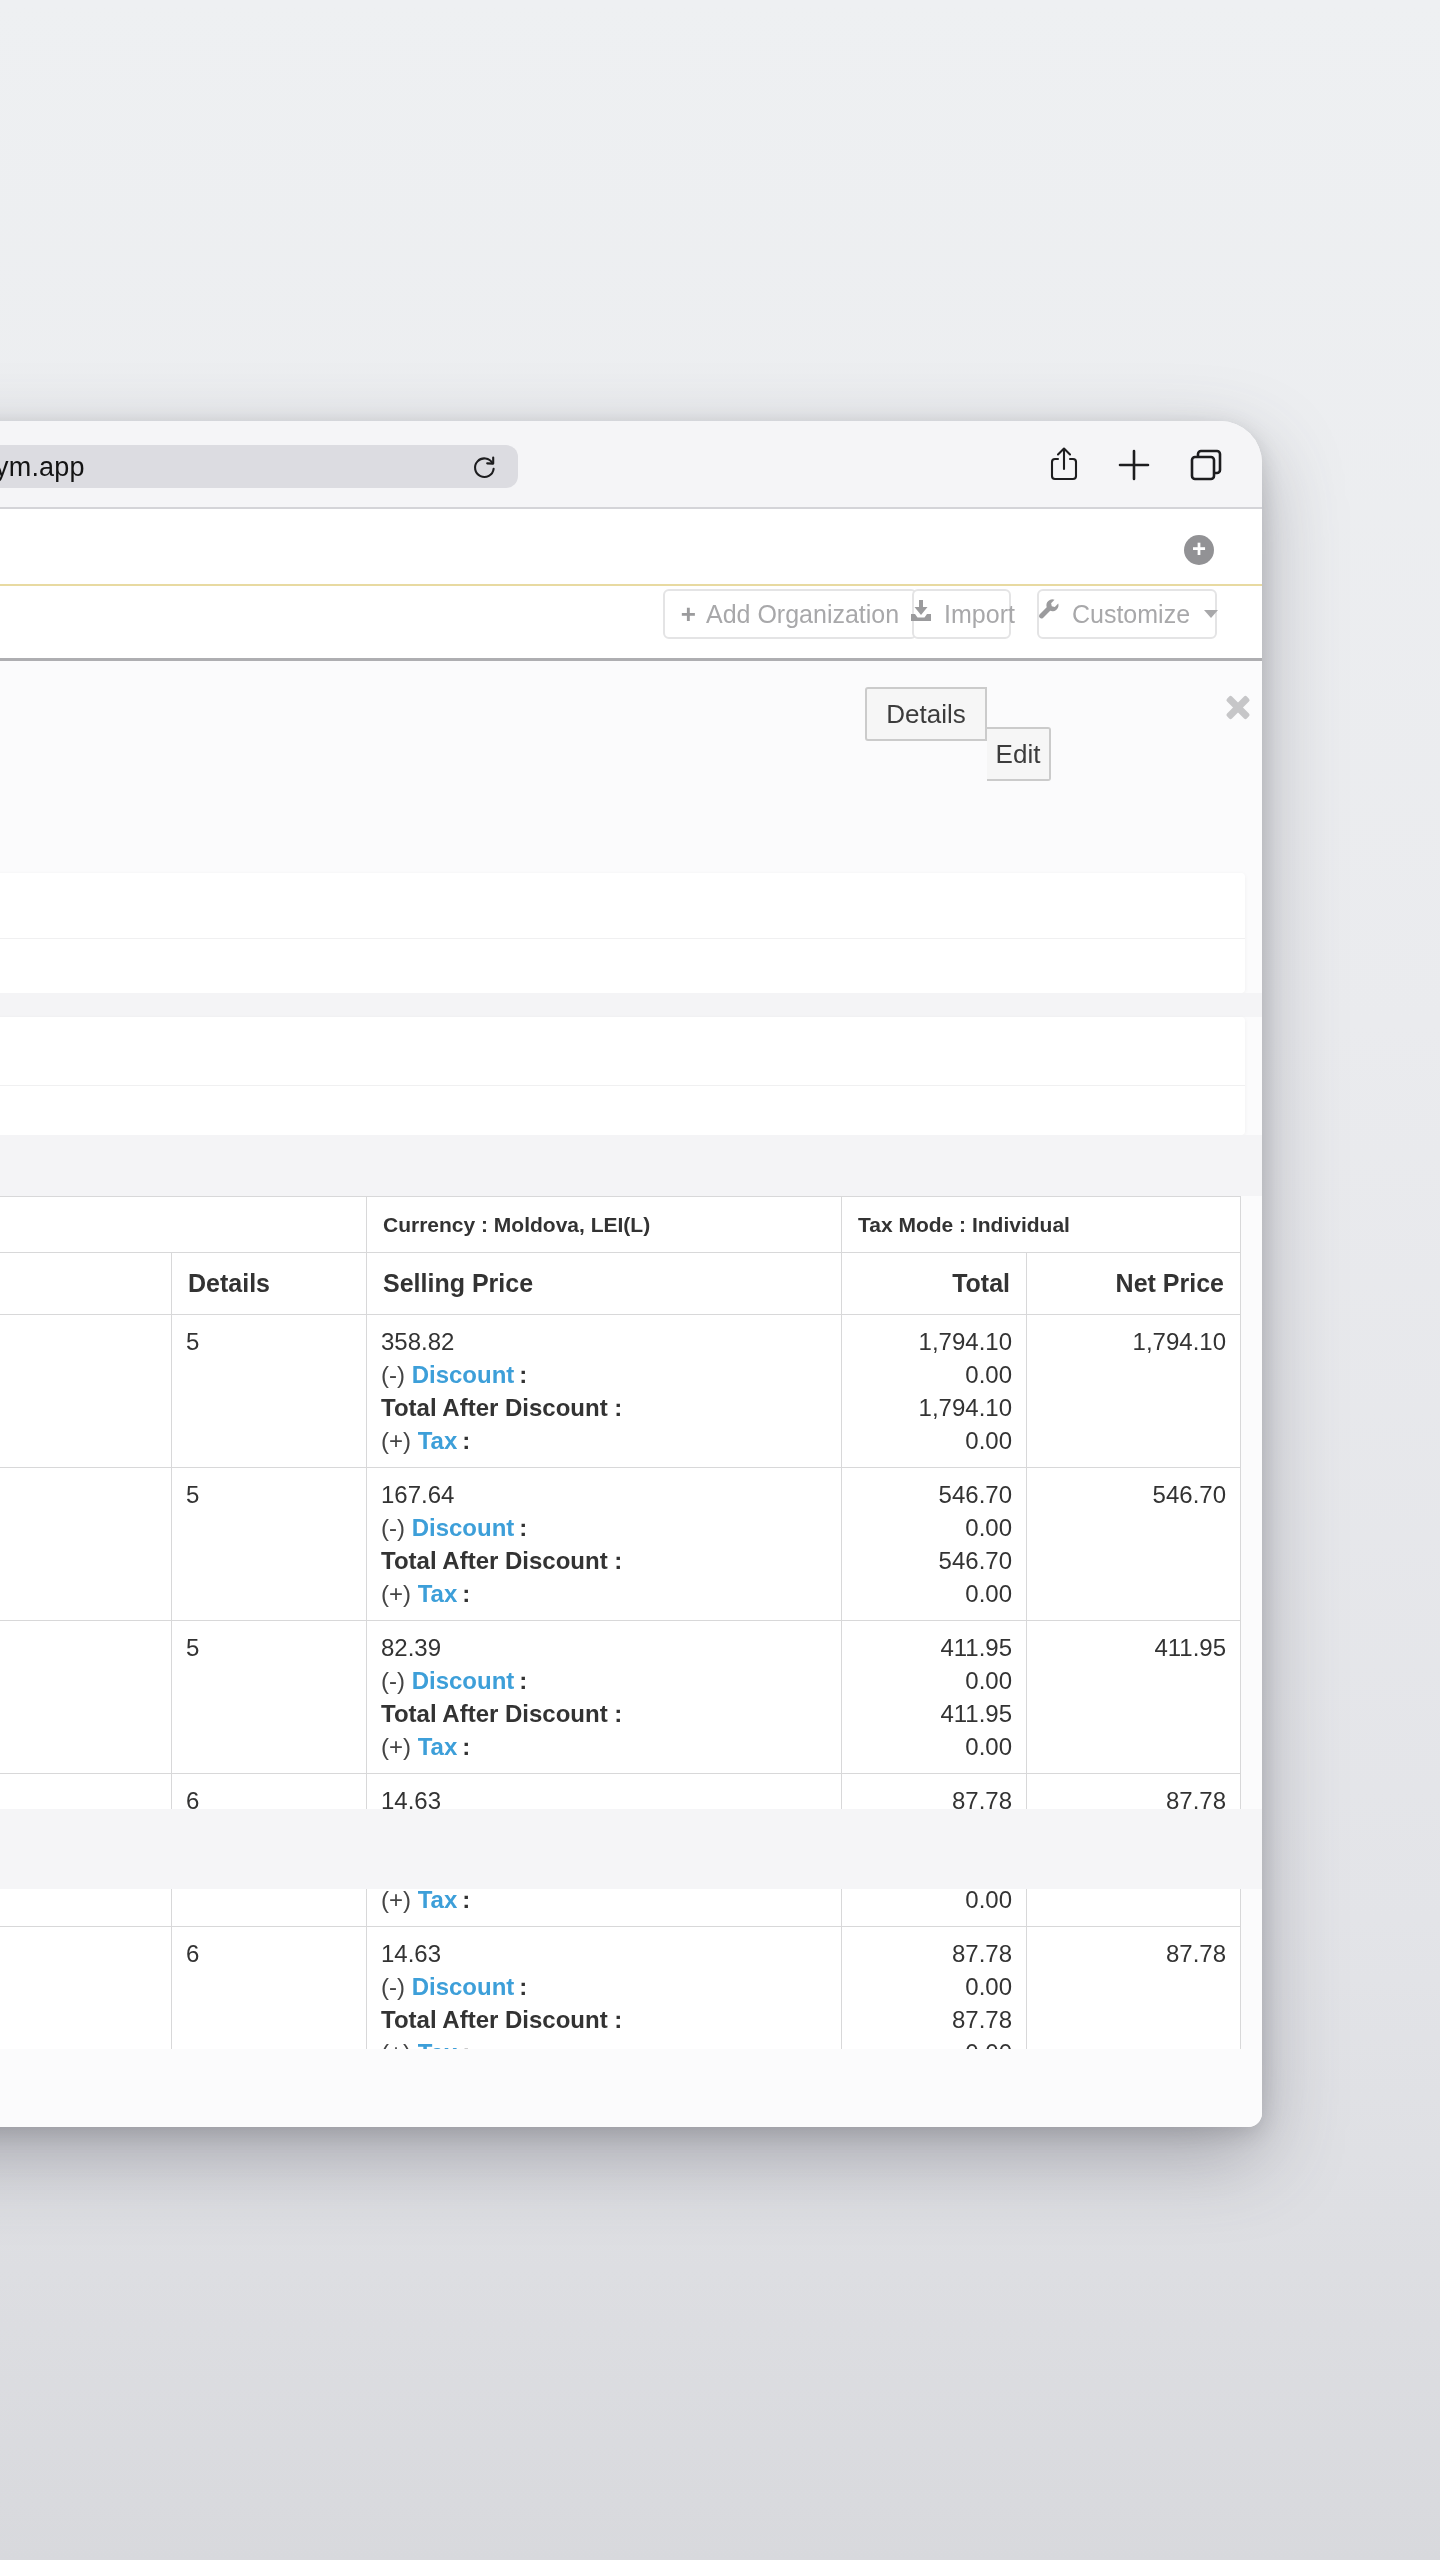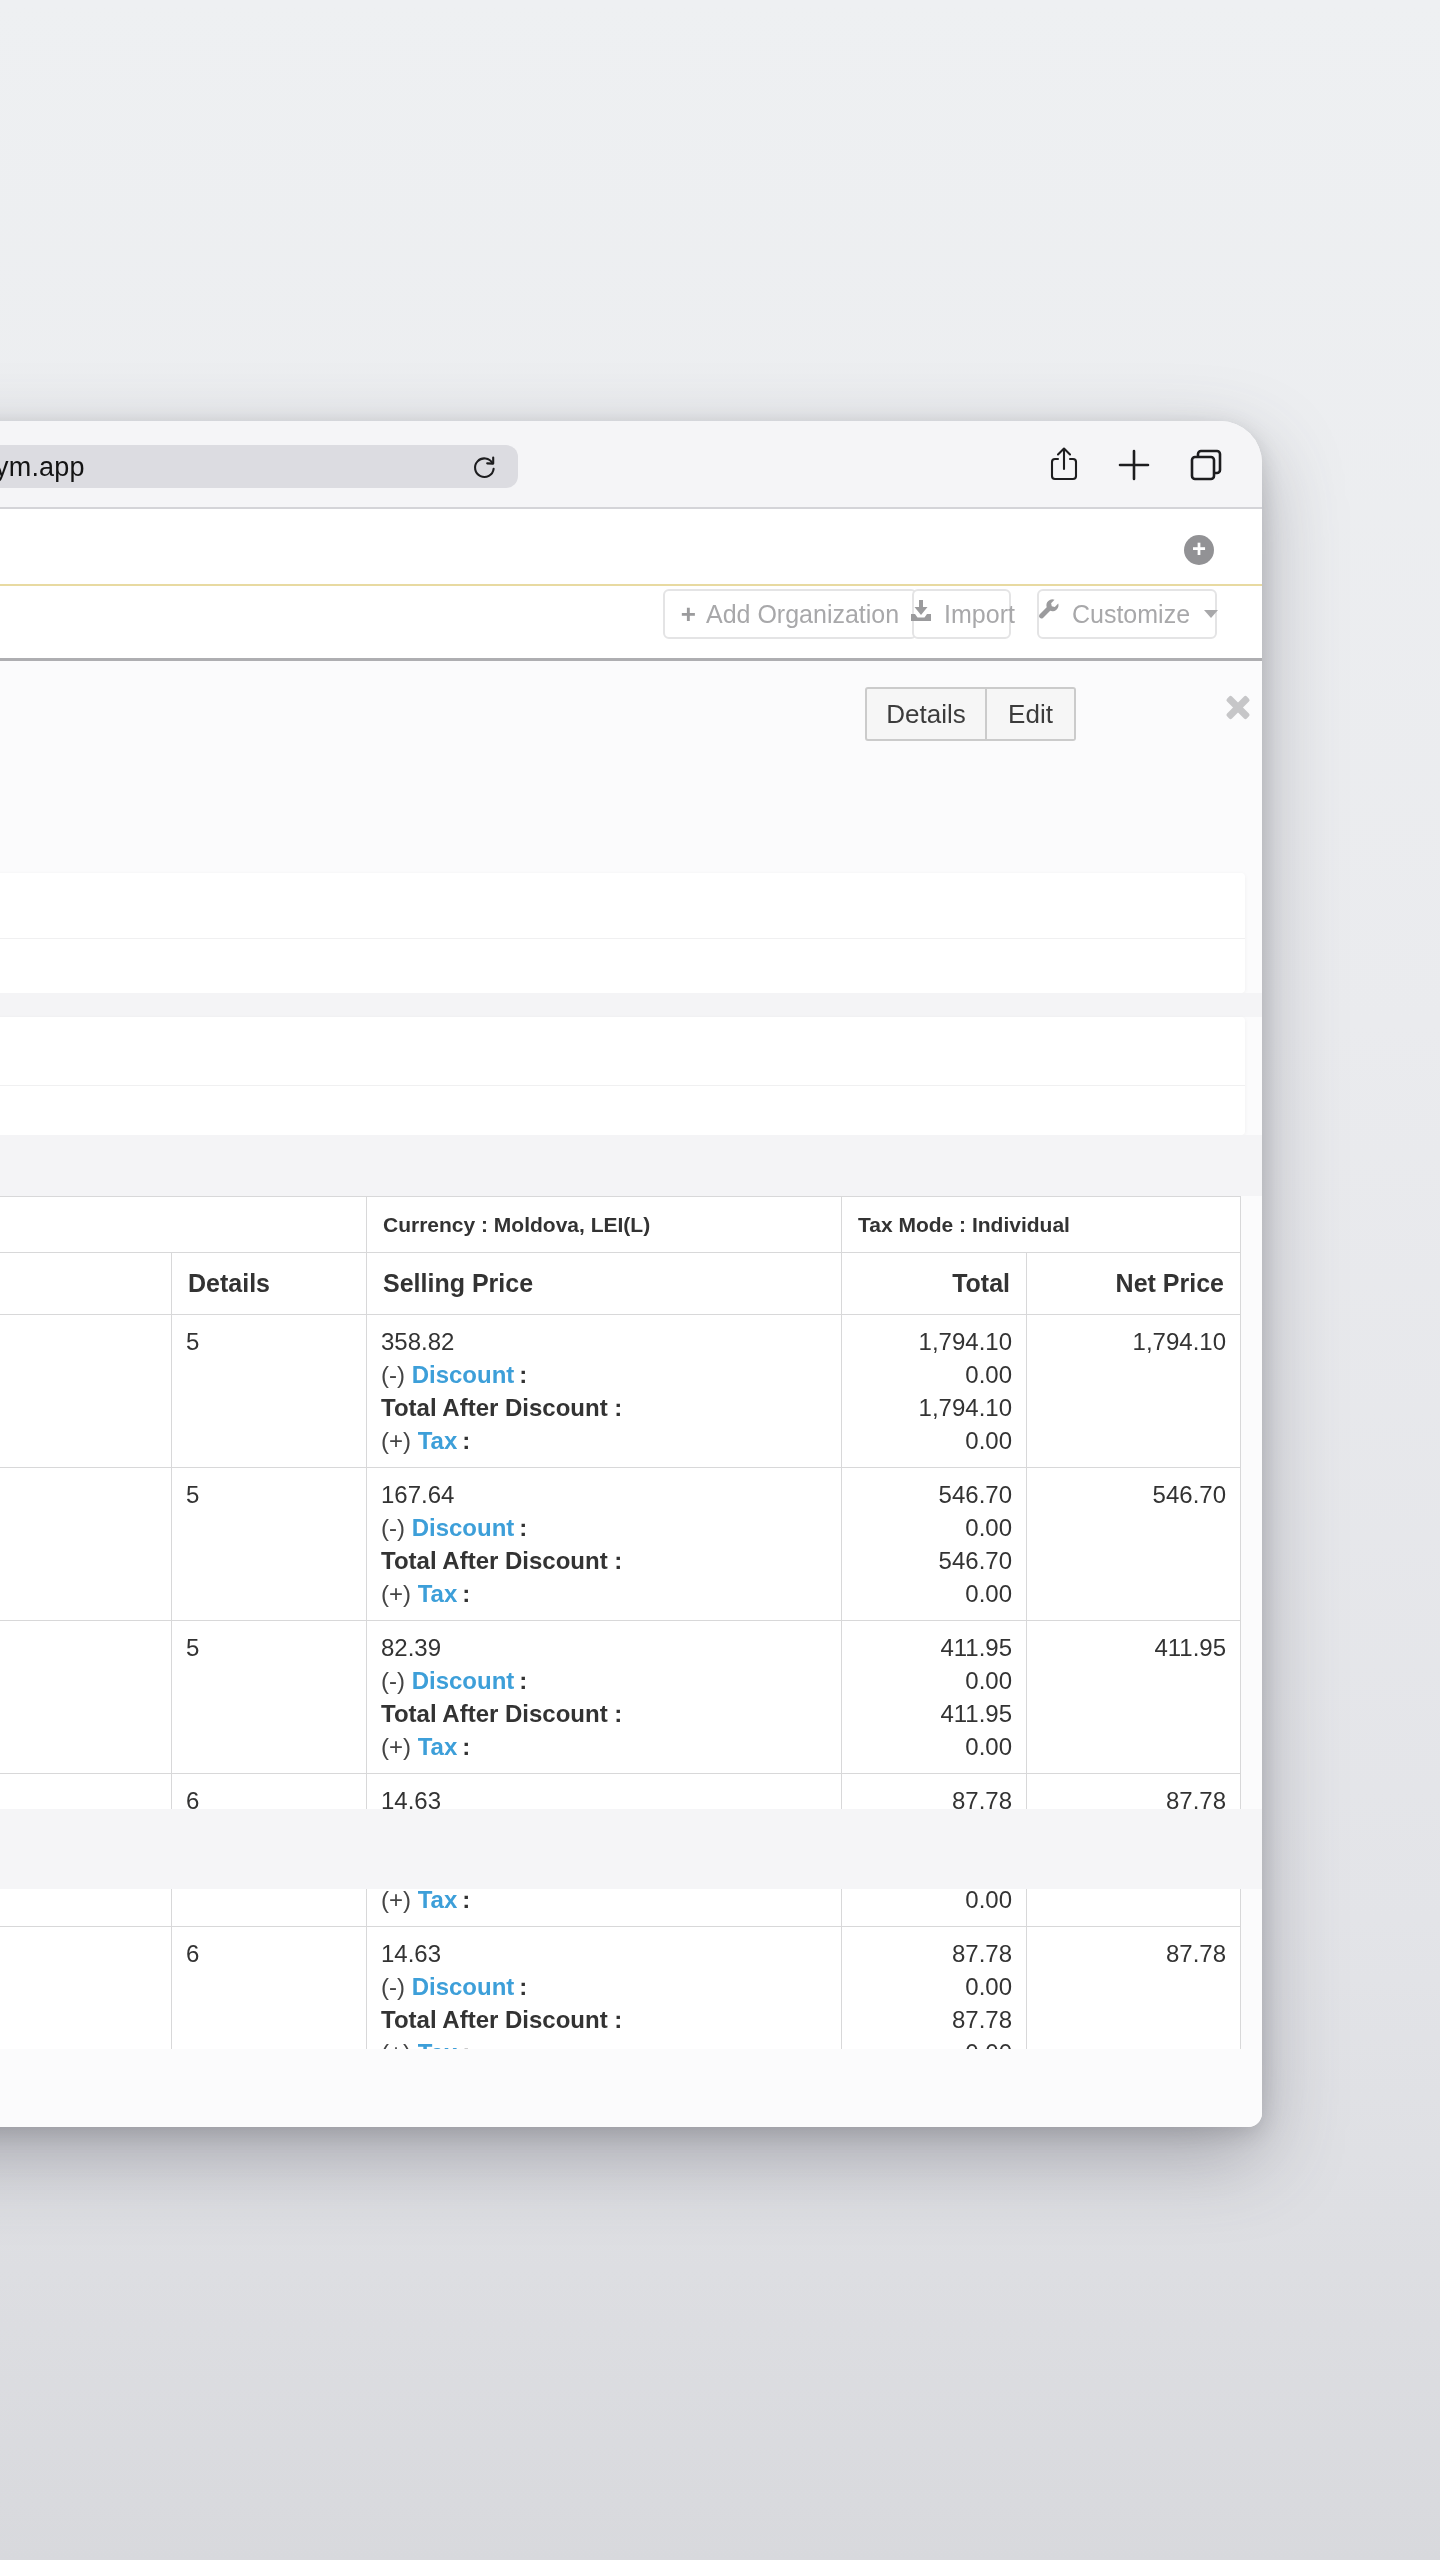--- a/index.html
+++ b/index.html
@@ -44,21 +44,21 @@
   .caret-down { width:0; height:0; border-left:7px solid transparent; border-right:7px solid transparent;
     border-top:8px solid #a8a8aa; margin-left:4px; }
 
   
   .content { position:absolute; left:0; top:240px; width:1262px; height:1466px; background:#fbfbfc;padding-left:8px; }
 
   .detail-actions { position:absolute; left:865px; top:26px; display:flex; }
   .da-btn { height:54px; background:#f6f6f6; border:2px solid #cbcbcb; color:#3c3c3c;
     font-size:26px; display:flex; align-items:center; justify-content:center; }
   .da-details { width:122px; border-radius:3px 0 0 3px; }
-  .da-edit { width:89px; border-left:none; border-radius:0 3px 3px 0; }
+  .da-edit { width:64px; border-left:none; border-radius:0 3px 3px 0;margin-top:40px; }
 
   .close-x { position:absolute; left:1222px; top:30px; width:32px; height:32px; }
   .close-x i { position:absolute; left:2px; top:13px; width:28px; height:7px; background:#c6c6c8; border-radius:2px; }
   .close-x i:first-child { transform:rotate(45deg); }
   .close-x i:last-child { transform:rotate(-45deg); }
 
   .panel { position:absolute; left:-100px; width:1345px; background:#fff; border-radius:4px;
     box-shadow:0 1px 4px rgba(0,0,0,.05); }
   .panel-a { top:212px; height:120px; }
   .panel-b { top:356px; height:118px; }

